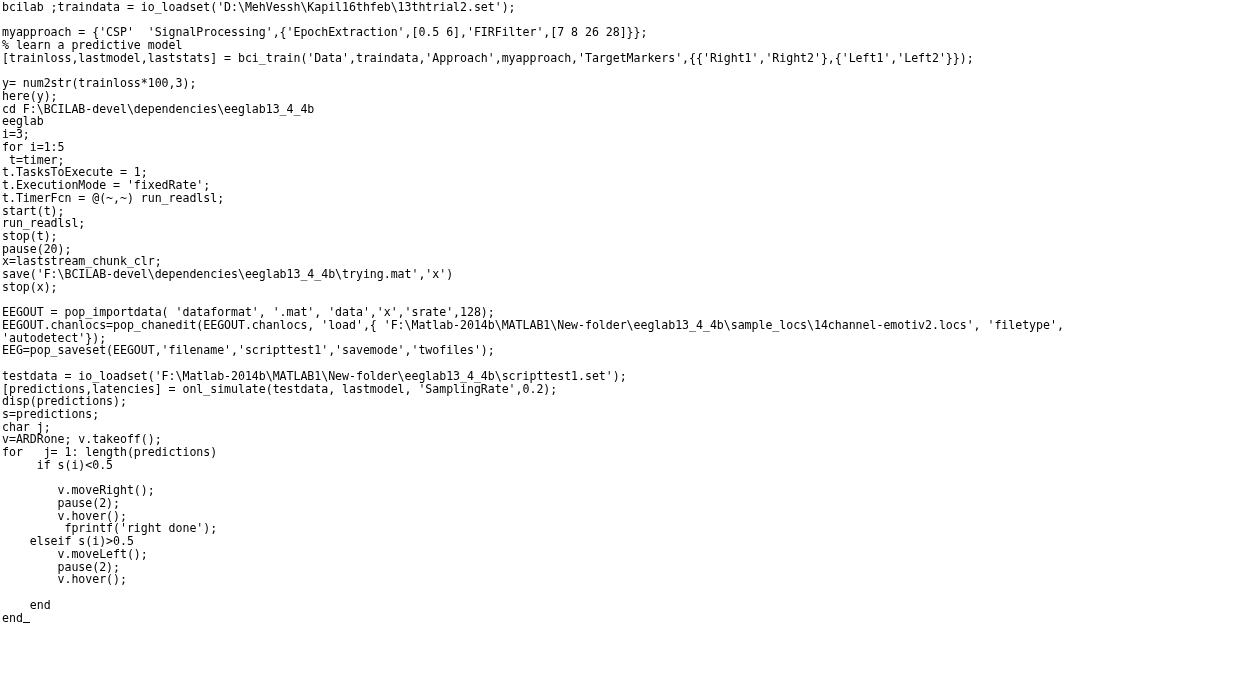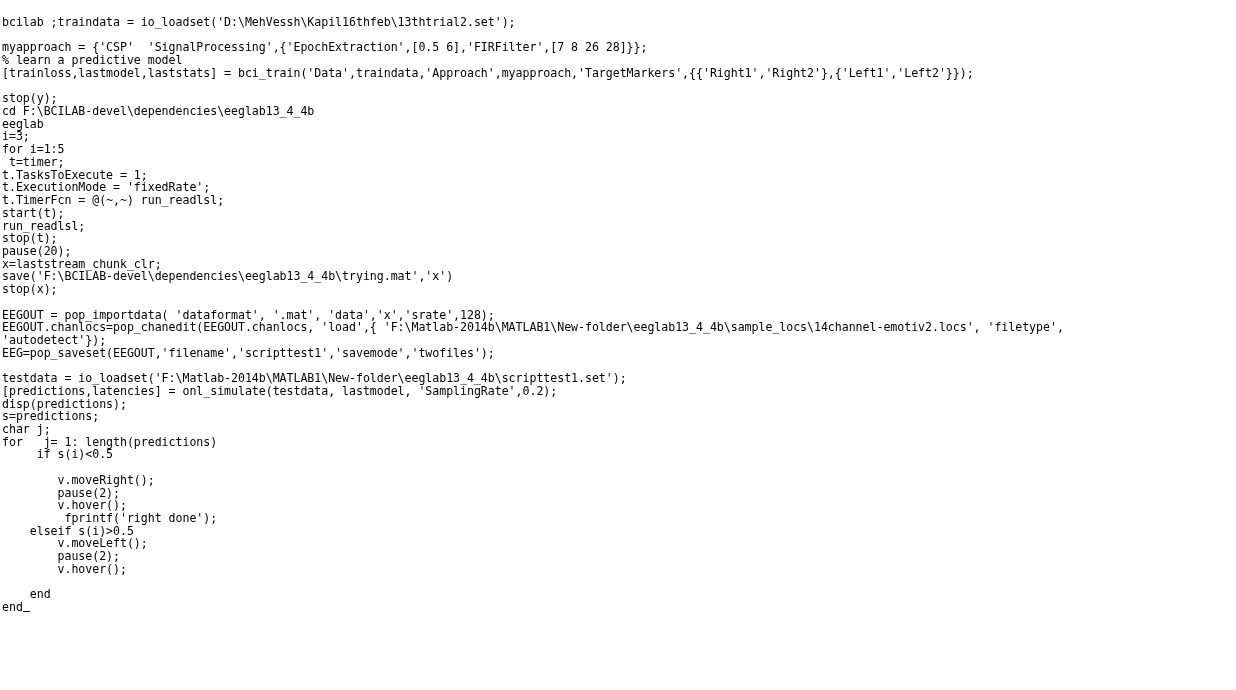--- a/index.html
+++ b/index.html
@@ -17,21 +17,21 @@
   #editor {
     position: relative;
     width: 1236px;
     height: 690px;
     background: #ffffff;
     padding: 0;
     box-sizing: border-box;
   }
   #code-lines {
     display: block;
-    padding-top: 16px;
+    padding-top: 1px;
     padding-left: 2px;
   }
   .code-line {
     display: block;
     height: 12.72px;
     line-height: 12.72px;
     font-size: 11.6px;
     font-family: "DejaVu Sans Mono", "Liberation Mono", monospace;
     color: #000000;
     white-space: pre;
@@ -54,21 +54,22 @@
 <body>
 
 <div id="editor">
   <div id="code-lines">
       <div class="code-line">bcilab ;traindata = io_loadset('D:\MehVessh\Kapil16thfeb\13thtrial2.set');</div>
       <div class="code-line blank">&nbsp;</div>
       <div class="code-line">myapproach = {'CSP'  'SignalProcessing',{'EpochExtraction',[0.5 6],'FIRFilter',[7 8 26 28]}};</div>
       <div class="code-line">% learn a predictive model</div>
       <div class="code-line">[trainloss,lastmodel,laststats] = bci_train('Data',traindata,'Approach',myapproach,'TargetMarkers',{{'Right1','Right2'},{'Left1','Left2'}});</div>
       <div class="code-line blank">&nbsp;</div>
-      <div class="code-line">stop(y);</div>
+      <div class="code-line">y= num2str(trainloss*100,3);</div>
+      <div class="code-line">here(y);</div>
       <div class="code-line">cd F:\BCILAB-devel\dependencies\eeglab13_4_4b</div>
       <div class="code-line">eeglab</div>
       <div class="code-line">i=3;</div>
       <div class="code-line">for i=1:5</div>
       <div class="code-line"> t=timer;</div>
       <div class="code-line">t.TasksToExecute = 1;</div>
       <div class="code-line">t.ExecutionMode = 'fixedRate';</div>
       <div class="code-line">t.TimerFcn = @(~,~) run_readlsl;</div>
       <div class="code-line">start(t);</div>
       <div class="code-line">run_readlsl;</div>
@@ -81,20 +82,21 @@
       <div class="code-line">EEGOUT = pop_importdata( 'dataformat', '.mat', 'data','x','srate',128);</div>
       <div class="code-line">EEGOUT.chanlocs=pop_chanedit(EEGOUT.chanlocs, 'load',{ 'F:\Matlab-2014b\MATLAB1\New-folder\eeglab13_4_4b\sample_locs\14channel-emotiv2.locs', 'filetype',</div>
       <div class="code-line">'autodetect'});</div>
       <div class="code-line">EEG=pop_saveset(EEGOUT,'filename','scripttest1','savemode','twofiles');</div>
       <div class="code-line blank">&nbsp;</div>
       <div class="code-line">testdata = io_loadset('F:\Matlab-2014b\MATLAB1\New-folder\eeglab13_4_4b\scripttest1.set');</div>
       <div class="code-line">[predictions,latencies] = onl_simulate(testdata, lastmodel, 'SamplingRate',0.2);</div>
       <div class="code-line">disp(predictions);</div>
       <div class="code-line">s=predictions;</div>
       <div class="code-line">char j;</div>
+      <div class="code-line">v=ARDRone; v.takeoff();</div>
       <div class="code-line">for   j= 1: length(predictions)</div>
       <div class="code-line">     if s(i)&lt;0.5</div>
       <div class="code-line blank">&nbsp;</div>
       <div class="code-line">        v.moveRight();</div>
       <div class="code-line">        pause(2);</div>
       <div class="code-line">        v.hover();</div>
       <div class="code-line">         fprintf('right done');</div>
       <div class="code-line">    elseif s(i)&gt;0.5</div>
       <div class="code-line">        v.moveLeft();</div>
       <div class="code-line">        pause(2);</div>

